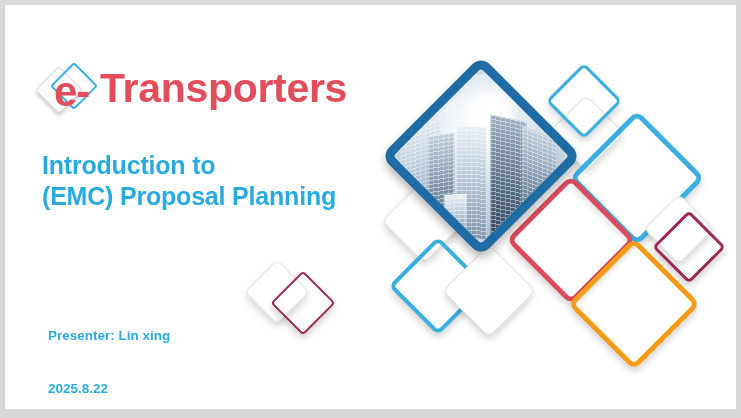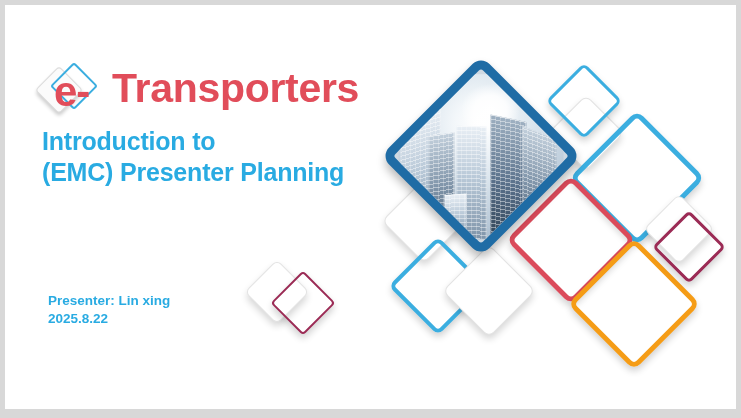--- a/index.html
+++ b/index.html
@@ -69,53 +69,53 @@
     left: 14px;
     top: 1px;
     font-size: 42px;
     font-weight: bold;
     color: #E14D5A;
     letter-spacing: -1px;
     line-height: 52px;
   }
   #brand-word {
     position: absolute;
-    left: 72px;
+    left: 60px;
     top: 1px;
     font-size: 41px;
     font-weight: bold;
     color: #E14D5A;
     letter-spacing: -0.3px;
     line-height: 52px;
     white-space: nowrap;
   }
 
   #subtitle {
     position: absolute;
     left: 36px;
-    top: 120px;
+    top: 144px;
     width: 400px;
     font-size: 25px;
     font-weight: bold;
     line-height: 31px;
     color: #29ABE2;
     letter-spacing: -0.2px;
   }
   #subtitle .ln { display: block; white-space: nowrap; }
 
   #presenter {
     position: absolute;
     left: 42px;
     top: 286px;
     font-size: 13.5px;
     font-weight: bold;
     line-height: 18px;
     color: #29ABE2;
   }
-  #presenter .ln { display: block; white-space: nowrap; }
+  #presenter .ln { display: block; white-space: nowrap; margin-top: 35px; }
 
   
   #art {
     position: absolute;
     left: 0;
     top: 0;
     width: 729px;
     height: 402px;
     pointer-events: none;
   }
@@ -235,21 +235,21 @@
     <div id="brand-mark">
       <div class="mark-diamond-gray"></div>
       <div class="mark-diamond-cyan"></div>
       <span id="brand-e">e-</span>
     </div>
     <span id="brand-word">Transporters</span>
   </div>
 
   <div id="subtitle">
     <span class="ln">Introduction to</span>
-    <span class="ln">(EMC) Presenter Planning</span>
+    <span class="ln">(EMC) Proposal Planning</span>
   </div>
 
   <div id="presenter">
     <span class="ln">Presenter: Lin xing</span>
     <span class="ln">2025.8.22</span>
   </div>
 
 </div>
 
 </body></html>

